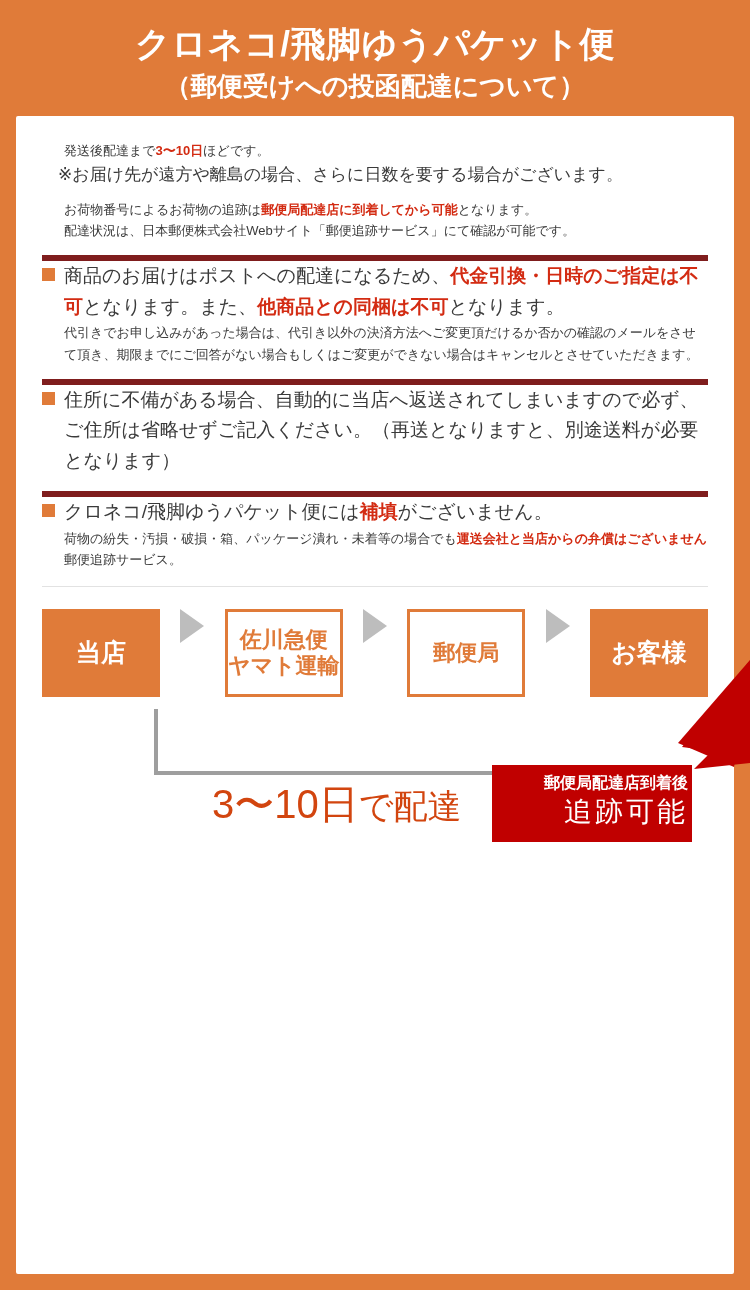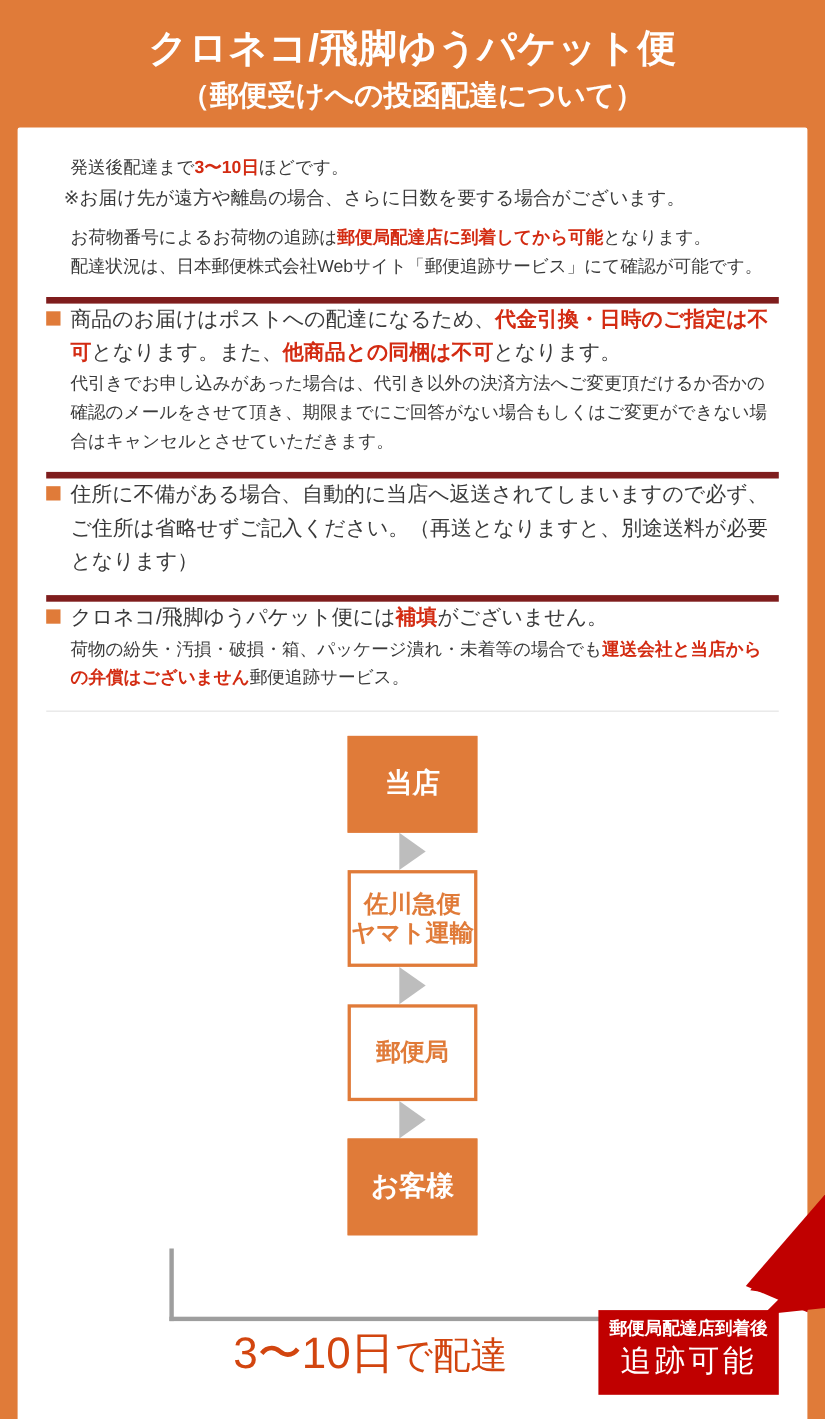--- a/index.html
+++ b/index.html
@@ -63,21 +63,21 @@
     margin-top: 7px;
     margin-right: 9px;
   }
   .txt {
     flex: 1 1 auto;
     font-size: 19px;
     line-height: 1.62;
   }
   .indent {
     margin-left: 22px;
-    font-size: 16px;
+    font-size: 13px;
     line-height: 1.62;
   }
   .indent.small {
     font-size: 17px;
     margin-left: 16px;
   }
   .hl {
     color: #d32b12;
     font-weight: bold;
   }
@@ -86,23 +86,22 @@
   
   .flow-wrap {
     border-top: 1px solid #e2e2e2;
     padding-top: 22px;
     margin-top: 2px;
     position: relative;
     flex: 1 1 auto;
   }
   .flow {
     display: flex;
-    align-items: center;
+    align-items: flex-start;
     justify-content: space-between;
-    flex-direction: column;
   }
   .node {
     display: flex;
     align-items: center;
     justify-content: center;
     text-align: center;
     font-weight: bold;
     line-height: 1.15;
   }
   .node.filled {
@@ -146,26 +145,26 @@
     left: 170px;
     top: 74px;
     font-size: 34px;
     font-weight: normal;
     color: #d2450f;
     white-space: nowrap;
   }
   .days .num { font-size: 40px; }
   .trace-box {
     position: absolute;
-    right: 0;
+    right: 16px;
     top: 62px;
-    width: 164px;
+    width: 200px;
     background: #c00000;
     color: #ffffff;
-    text-align: center;
+    text-align: right;
     padding: 8px 4px 12px 4px;
   }
   .trace-box .l1 { font-size: 16px; font-weight: bold; line-height: 1.3; }
   .trace-box .l2 { font-size: 28px; font-weight: normal; letter-spacing: 3px; line-height: 1.3; }
   .red-arrow {
     position: absolute;
     right: 70px;
     top: -52px;
     width: 0; height: 0;
   }

